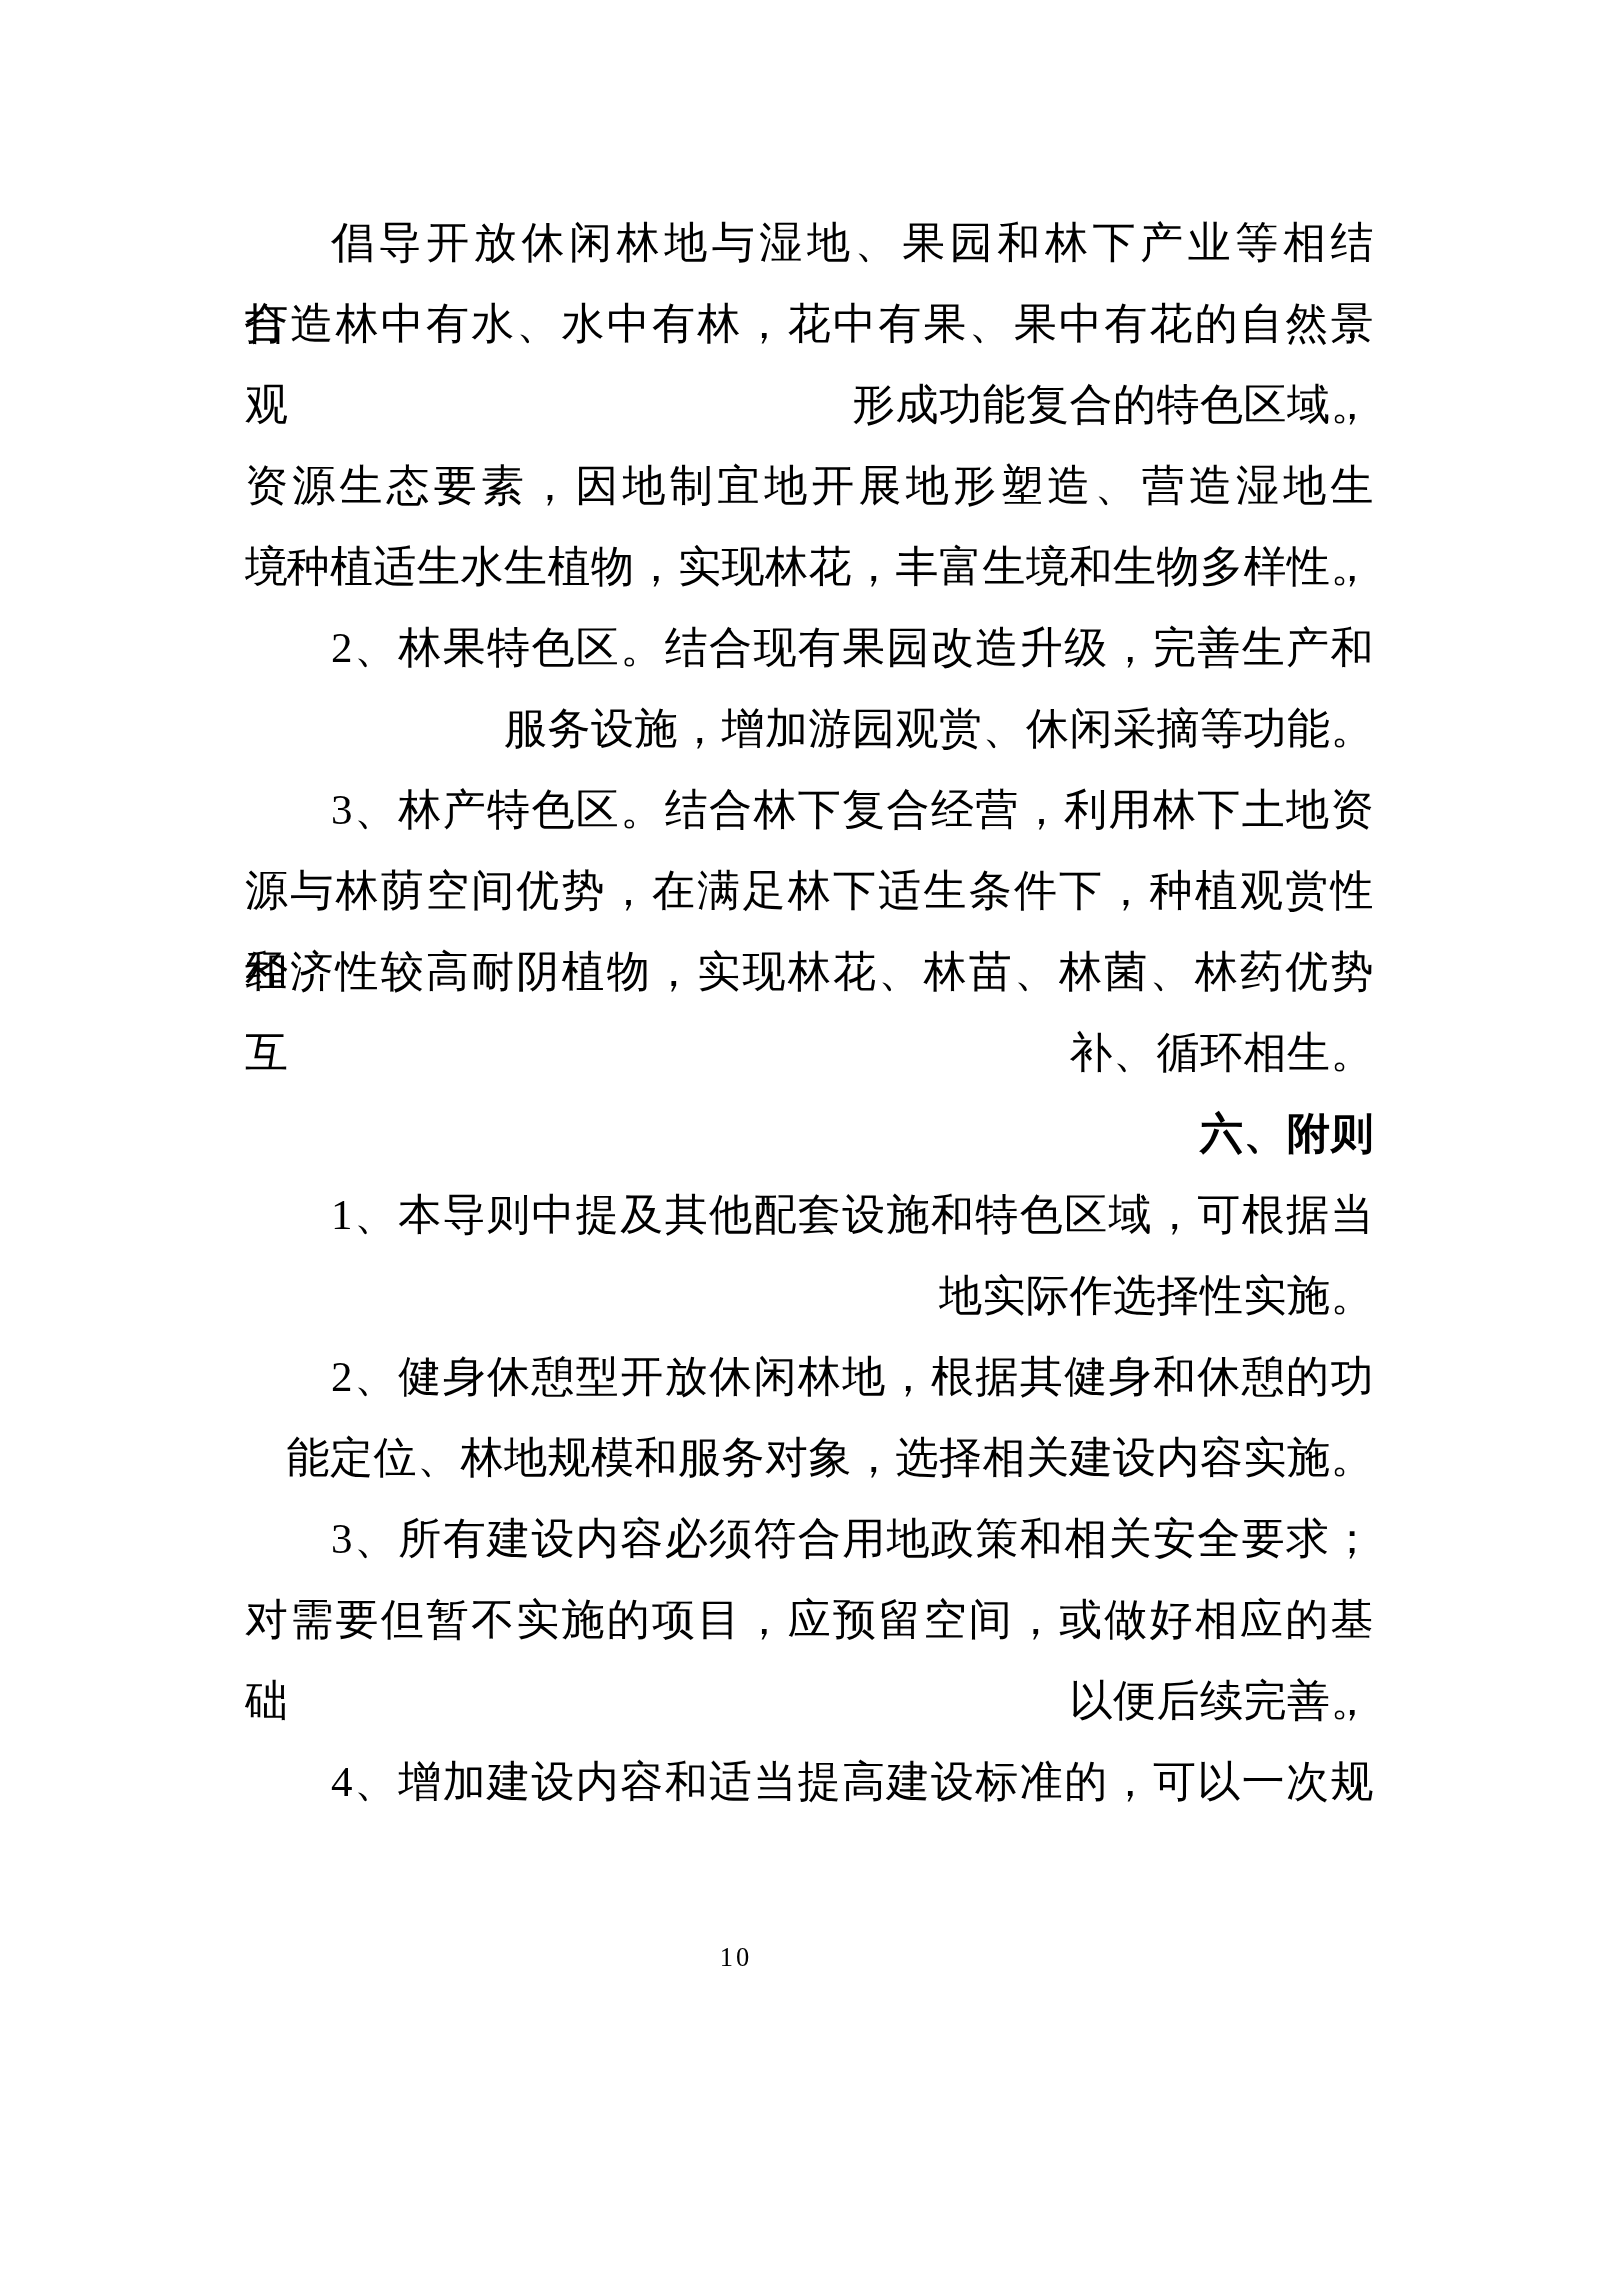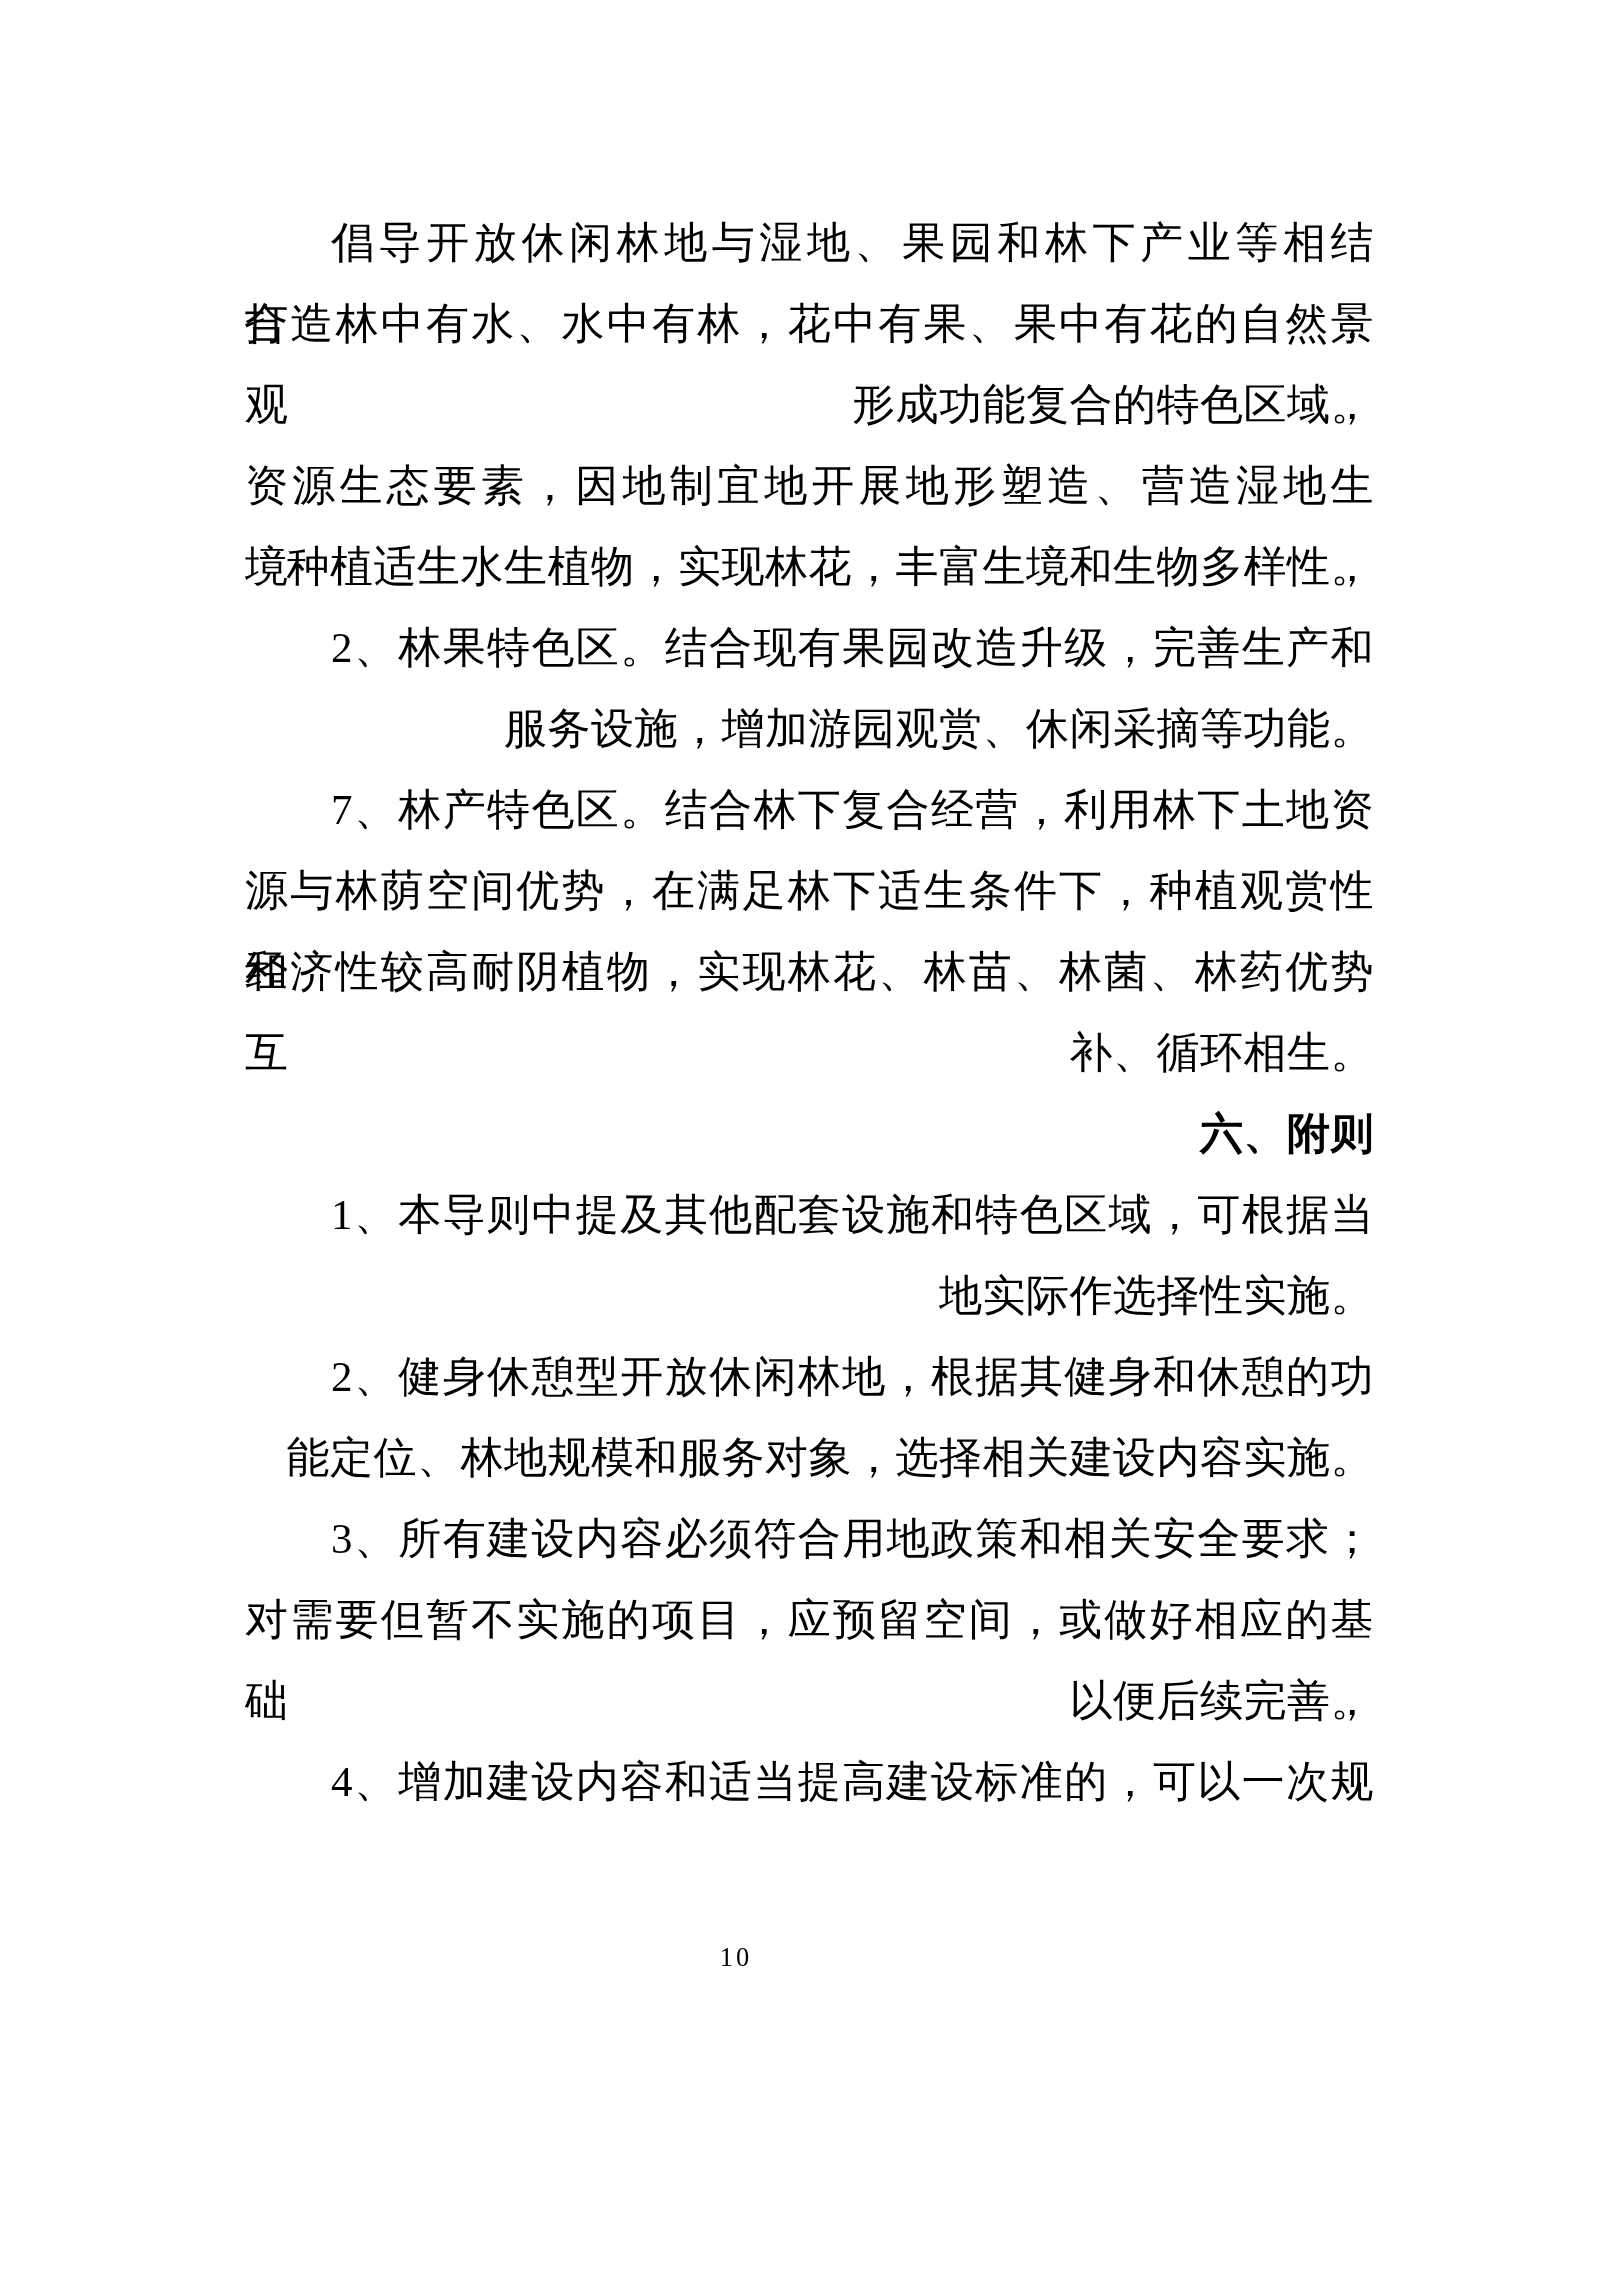--- a/index.html
+++ b/index.html
@@ -60,21 +60,21 @@
 
 <div class="page">
   <div class="textblock">
     <div class="ln indent jf">倡导开放休闲林地与湿地、果园和林下产业等相结合，</div>
     <div class="ln jf">打造林中有水、水中有林，花中有果、果中有花的自然景观，</div>
     <div class="ln">形成功能复合的特色区域。</div>
     <div class="ln jf">资源生态要素，因地制宜地开展地形塑造、营造湿地生境，</div>
     <div class="ln">种植适生水生植物，实现林花，丰富生境和生物多样性。</div>
     <div class="ln indent jf">2、林果特色区。结合现有果园改造升级，完善生产和</div>
     <div class="ln">服务设施，增加游园观赏、休闲采摘等功能。</div>
-    <div class="ln indent jf">7、林产特色区。结合林下复合经营，利用林下土地资</div>
+    <div class="ln indent jf">3、林产特色区。结合林下复合经营，利用林下土地资</div>
     <div class="ln jf">源与林荫空间优势，在满足林下适生条件下，种植观赏性和</div>
     <div class="ln jf">经济性较高耐阴植物，实现林花、林苗、林菌、林药优势互</div>
     <div class="ln">补、循环相生。</div>
     <div class="ln indent hd">六、附则</div>
     <div class="ln indent jf">1、本导则中提及其他配套设施和特色区域，可根据当</div>
     <div class="ln">地实际作选择性实施。</div>
     <div class="ln indent jf">2、健身休憩型开放休闲林地，根据其健身和休憩的功</div>
     <div class="ln">能定位、林地规模和服务对象，选择相关建设内容实施。</div>
     <div class="ln indent jf">3、所有建设内容必须符合用地政策和相关安全要求；</div>
     <div class="ln jf">对需要但暂不实施的项目，应预留空间，或做好相应的基础，</div>

